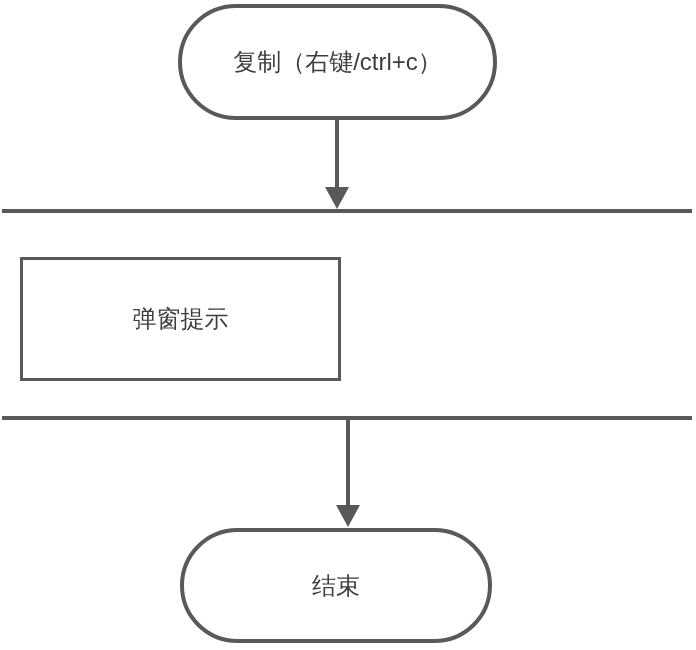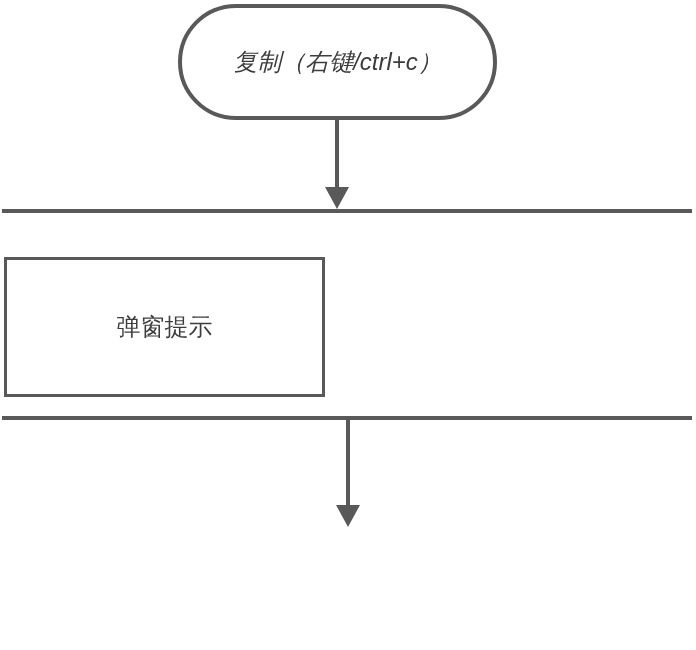--- a/index.html
+++ b/index.html
@@ -23,21 +23,20 @@
     justify-content: center;
     box-sizing: border-box;
     font-size: 24px;
     line-height: 1;
     text-align: center;
     background: #ffffff;
   }
   .stadium {
     border: 4px solid var(--stroke, #595959);
     border-radius: 60px;
-    font-style: italic;
   }
   .rect {
     border: 3px solid var(--stroke, #595959);
   }
   .hbar {
     position: absolute;
     height: 4px;
     background: var(--stroke, #595959);
   }
   .vline {
@@ -49,21 +48,21 @@
     position: absolute;
     width: 0;
     height: 0;
     border-left: 12px solid transparent;
     border-right: 12px solid transparent;
     border-top: 22px solid var(--stroke, #595959);
   }
   
   .node-start   { left: 178px; top: 4px;   width: 319px; height: 116px; }
   .node-end     { left: 180px; top: 528px; width: 312px; height: 115px; }
-  .node-popup   { left: 4px;   top: 257px; width: 321px; height: 140px; }
+  .node-popup   { left: 20px;   top: 257px; width: 321px; height: 124px; }
   .node-clip    { left: 371px; top: 257px; width: 320px; height: 112px; }
   .bar-fork     { left: 2px;   top: 209px; width: 690px; }
   .bar-join     { left: 2px;   top: 416px; width: 690px; }
   .a1-line      { left: 335px; top: 120px; height: 68px; }
   .a1-head      { left: 325px; top: 187px; }
   .a2-line      { left: 346px; top: 420px; height: 86px; }
   .a2-head      { left: 336px; top: 505px; }
 </style>
 </head>
 <body>
@@ -82,14 +81,17 @@
   <div class="node rect node-popup">
     <span>弹窗提示</span>
   </div>
 
 
   <div class="hbar bar-join"></div>
 
   <div class="vline a2-line"></div>
   <div class="arrowhead a2-head"></div>
 
+  <div class="node stadium node-end">
+    <span>结束</span>
+  </div>
 
 </div>
 
 </body></html>

